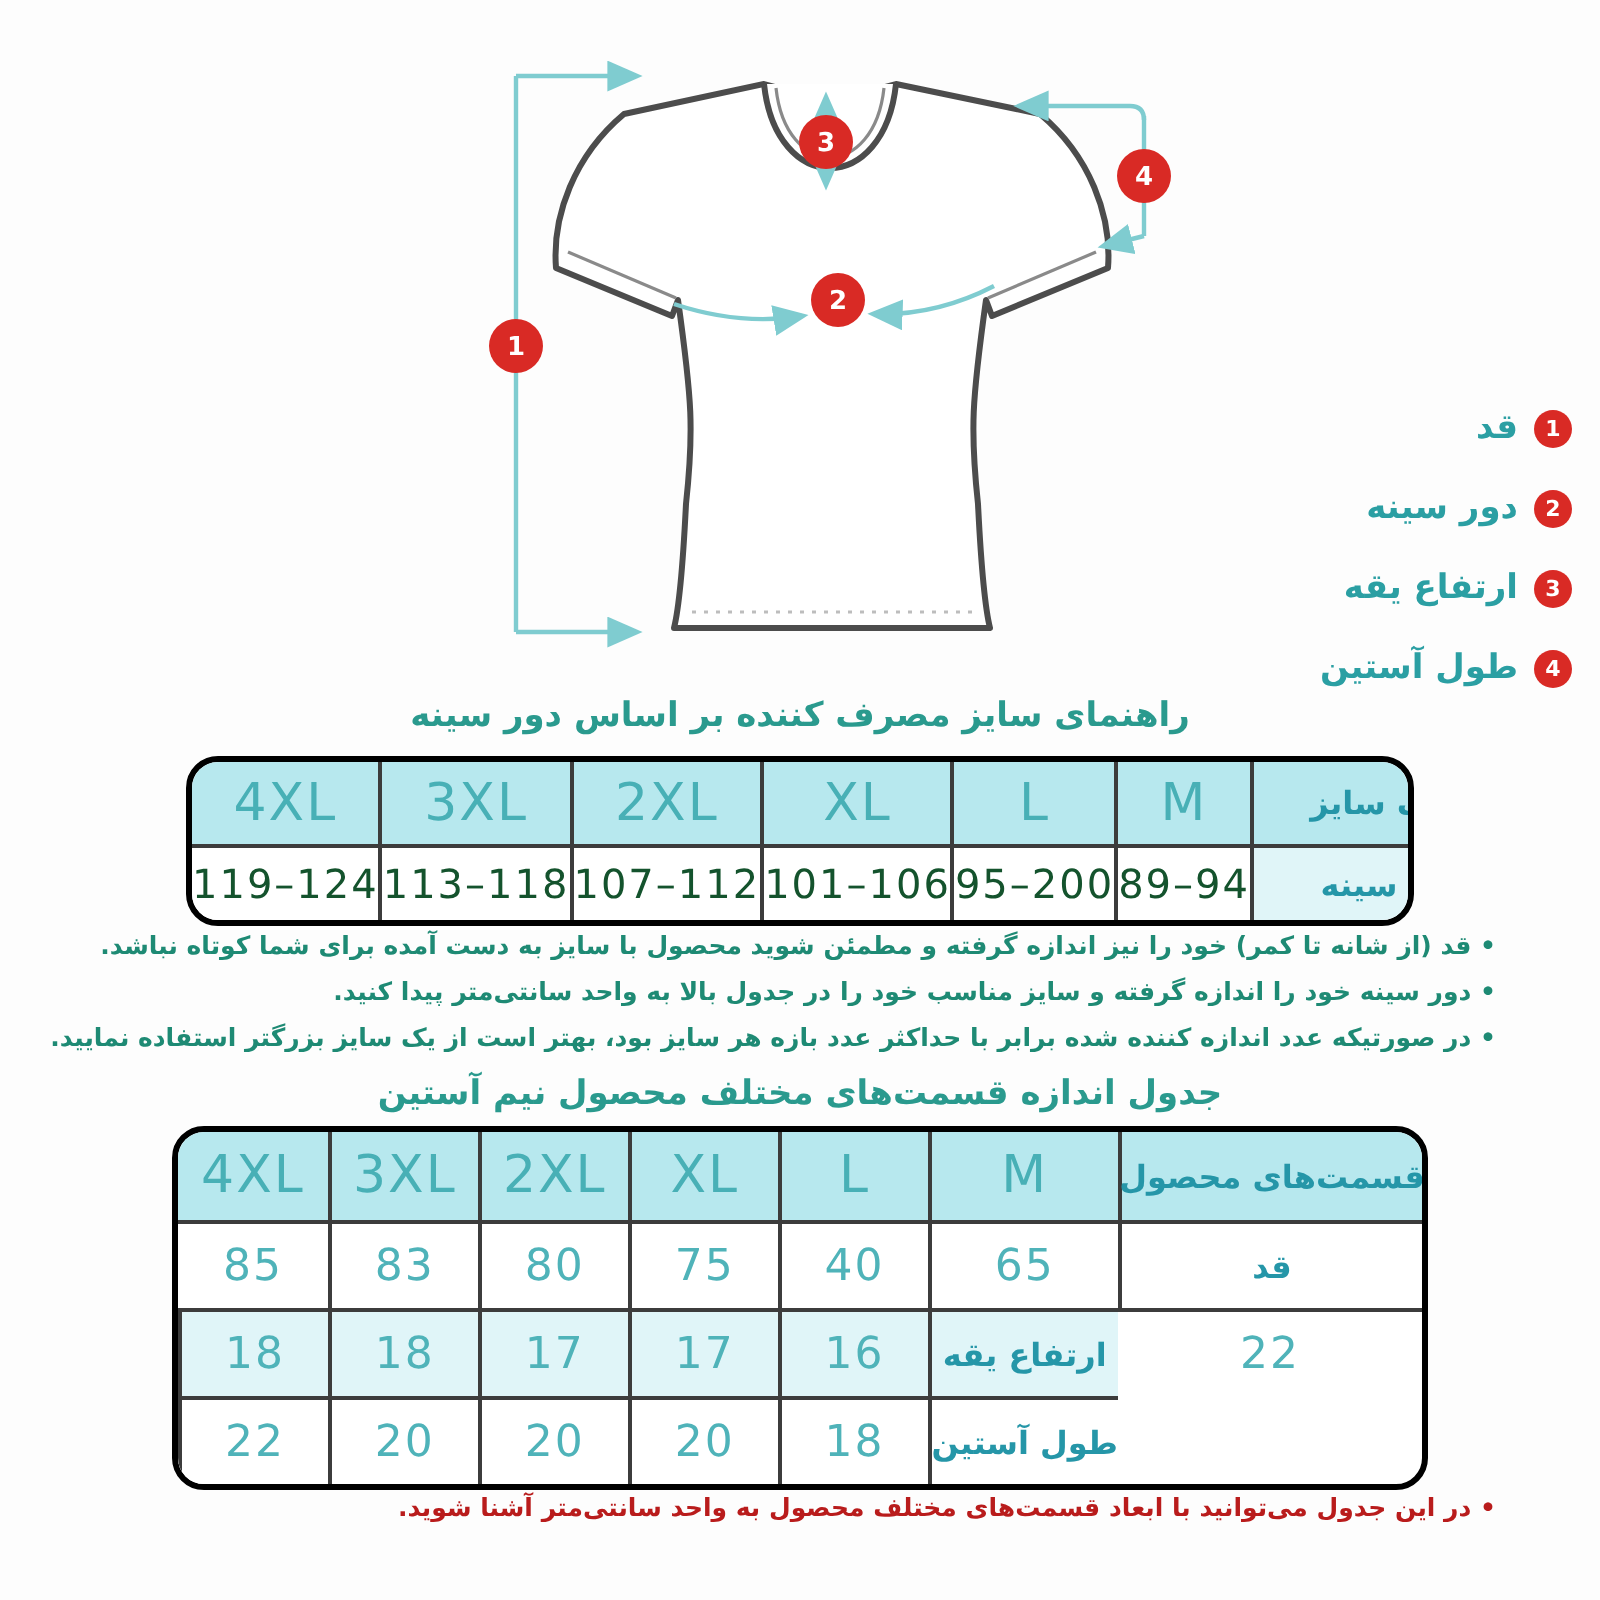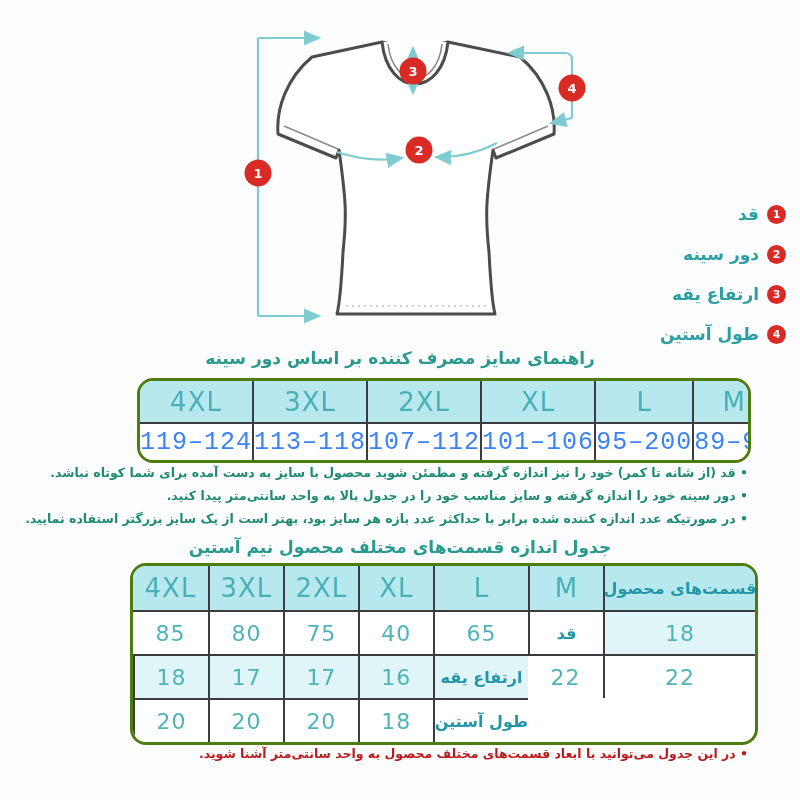--- a/index.html
+++ b/index.html
@@ -17,29 +17,29 @@
   .lg-label{color:#2b9fa3;font-weight:bold;font-size:17px;margin:0 8px 0 0;white-space:nowrap;}
 
   
   .sec-title{position:absolute;left:0;width:100%;text-align:center;direction:rtl;
     color:#2a9a8e;font-weight:bold;font-size:17px;}
   .t1{top:348px;}
   .t2{top:537px;}
 
   
   .grid{position:absolute;left:50%;transform:translateX(-50%);
-    border:3px solid #4d7c0f;border-radius:16px;overflow:hidden;background:#fff;display:grid;margin-left:44px;}
+    border:3px solid #000000;border-radius:16px;overflow:hidden;background:#fff;display:grid;}
   .c{display:flex;align-items:center;justify-content:center;
     border-left:2.5px solid #3c3c3c;border-top:2.5px solid #3c3c3c;background:#fff;}
   .c.fc{border-left:none;}
   .c.fr{border-top:none;}
   .c.head{background:#b7e8ee;}
   .c.tint{background:#e0f5f8;}
   .sz{color:#48b0b6;font-size:26px;letter-spacing:1px;white-space:nowrap;}
-  .num{color:#3b82f6;font-size:25px;letter-spacing:1px;white-space:nowrap;font-family:Liberation Mono, monospace;}
+  .num{color:#14532d;font-size:20px;letter-spacing:1px;white-space:nowrap;}
   .num2{color:#4fb3b9;font-size:22px;letter-spacing:1px;}
   .plab{direction:rtl;color:#2596a8;font-weight:bold;font-size:16px;white-space:nowrap;}
 
   .size-table{top:378px;width:608px;grid-template-columns:repeat(6,1fr) 140px;grid-auto-rows:auto;}
   .size-table .c{height:41px;}
   .size-table .c.r2{height:36px;}
   .parts-table{top:563px;width:622px;grid-template-columns:repeat(6,1fr) 152px;}
   .parts-table .c{height:44px;}
   .parts-table .c.r{height:42px;}
 
@@ -224,20 +224,23 @@
         <span class="sz">M</span>
       </div>
     <div class="c head fr">
         <span class="plab">قسمت‌های محصول</span>
       </div>
 
     <div class="c r fc">
         <span class="num2">85</span>
       </div>
     <div class="c r">
+        <span class="num2">83</span>
+      </div>
+    <div class="c r">
         <span class="num2">80</span>
       </div>
     <div class="c r">
         <span class="num2">75</span>
       </div>
     <div class="c r">
         <span class="num2">40</span>
       </div>
     <div class="c r">
         <span class="num2">65</span>

